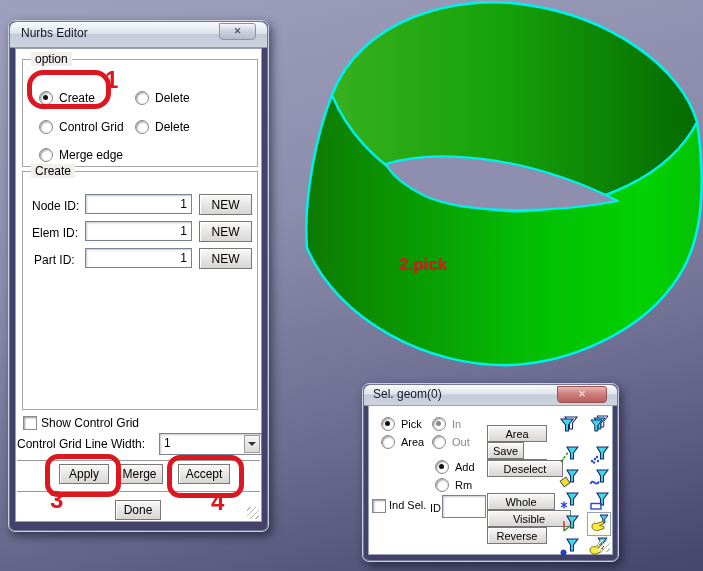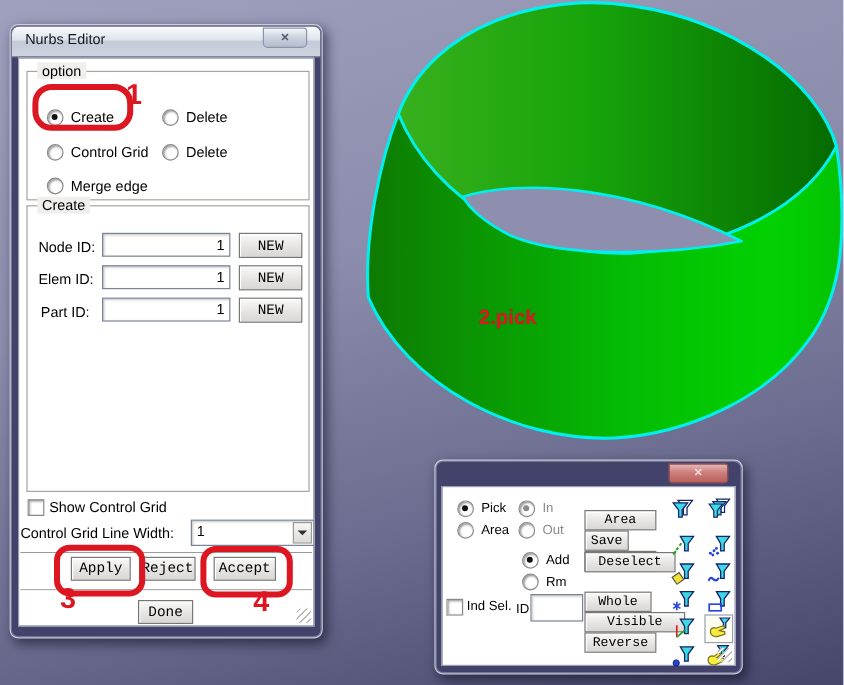--- a/index.html
+++ b/index.html
@@ -23,21 +23,21 @@
   .glabel{position:absolute;top:-8px;left:8px;background:#f0efed;padding:0 4px;font-size:12px;color:#000;}
   .radio-row{position:absolute;display:flex;align-items:center;height:14px;cursor:pointer;}
   .radio{width:12px;height:12px;border-radius:50%;background:#fff;border:1px solid #8a8a8a;
          box-shadow:inset 1px 1px 2px rgba(0,0,0,.45);position:relative;flex:0 0 auto;}
   .radio.checked::after{content:"";position:absolute;left:3px;top:3px;width:5px;height:5px;border-radius:50%;background:#111;}
   .radio.dim.checked::after{background:#8a8a8a;}
   .rlabel{font-size:12px;color:#000;margin-left:6px;white-space:nowrap;}
   .dimtext{color:#8a8a8a;}
   .chkbox{width:12px;height:12px;background:#fff;border:1px solid #8a8a8a;
           box-shadow:inset 1px 1px 2px rgba(0,0,0,.4);position:absolute;}
-  .btn{position:absolute;font-family:Liberation Mono, monospace;font-size:12px;color:#000;
+  .btn{position:absolute;font-family:Liberation Sans, sans-serif;font-size:12px;color:#000;
        background:linear-gradient(#f9f9f8,#e4e3e1 60%,#d8d7d4);border:1px solid #777;
        box-shadow:inset 1px 1px 0 #fff;cursor:pointer;padding:0;text-align:center;}
   .field{position:absolute;background:#fff;border:1px solid #7a8296;
          box-shadow:inset 1px 1px 2px rgba(0,0,0,.22);font-family:"Liberation Sans",sans-serif;
          font-size:12px;color:#000;padding:0 4px;box-sizing:border-box;}
   .lbl{position:absolute;font-size:12px;color:#000;white-space:nowrap;}
   .sep{position:absolute;left:1px;right:1px;height:0;border-top:1px solid #9b9b98;border-bottom:1px solid #ffffff;}
   .combo{position:absolute;background:#fff;border:1px solid #7a8296;box-shadow:inset 1px 1px 2px rgba(0,0,0,.22);}
   .combo .val{position:absolute;left:4px;top:2px;font-size:12px;color:#000;}
   .combo .arrowbox{position:absolute;right:1px;top:1px;bottom:1px;width:16px;
@@ -145,39 +145,42 @@
       <div class="combo" style="left:143px;top:384px;width:101px;height:20px">
         <span class="val">1</span>
         <span class="arrowbox">
             <i></i>
           </span>
       </div>
 
       <div class="sep" style="top:411px"></div>
 
       <button class="btn" style="left:43px;top:415px;width:50px;height:20px">Apply</button>
-      <button class="btn" style="left:100px;top:415px;width:47px;height:20px">Reject</button>
+      <button class="btn" style="left:100px;top:415px;width:47px;height:20px">Merge</button>
       <button class="btn" style="left:162px;top:415px;width:52px;height:20px">Accept</button>
 
       <div class="sep" style="top:442px"></div>
 
       <button class="btn" style="left:99px;top:451px;width:46px;height:20px">Done</button>
 
       <div class="grip"></div>
     </div>
   </div>
 
   <div class="ann" style="left:27px;top:70px;width:74px;height:29px;border-radius:16px"></div>
   <span class="ann-num" style="left:105px;top:66px">1</span>
   <div class="ann" style="left:45px;top:454px;width:66px;height:33px;border-radius:13px"></div>
   <div class="ann" style="left:167px;top:455px;width:67px;height:33px;border-radius:13px"></div>
   <span class="ann-num" style="left:50px;top:486px">3</span>
   <span class="ann-num" style="left:211px;top:488px">4</span>
 
   <div class="win sg" style="left:362px;top:383px;width:255px;height:177px">
+    <div class="titlebar" style="height:20px">
+      <span class="title" style="top:2px;left:9px">Sel. geom(0)</span>
+    </div>
     <div class="closebtn red" style="right:11px;width:48px">
       <span>✕</span>
     </div>
 
     <div class="client" style="left:5px;top:21px;width:243px;height:148px">
 
       <div class="radio-row" style="left:12px;top:11px">
         <span class="radio checked"></span>
         <span class="rlabel">Pick</span>
       </div>
@@ -204,21 +207,21 @@
 
       <span class="chkbox" style="left:3px;top:93px"></span>
       <span class="lbl" style="left:20px;top:93px;font-size:11px">Ind Sel.</span>
       <span class="lbl" style="left:61px;top:96px;font-size:11px">ID</span>
       <input class="field" style="left: 73px; top: 89px; width: 44px; height: 23px;" value="">
 
       <button class="btn" style="left:118px;top:19px;width:60px;height:17px">Area</button>
       <button class="btn" style="left:118px;top:36px;width:37px;height:17px">Save</button>
       <button class="btn" style="left:118px;top:53px;width:60px;height:17px">Load</button>
       <button class="btn" style="left:118px;top:54px;width:76px;height:17px">Deselect</button>
-      <button class="btn" style="left:118px;top:87px;width:56px;height:17px">Whole</button>
+      <button class="btn" style="left:118px;top:87px;width:68px;height:17px">Whole</button>
       <button class="btn" style="left:118px;top:104px;width:84px;height:17px">Visible</button>
       <button class="btn" style="left:118px;top:121px;width:60px;height:17px">Reverse</button>
 
       <div class="icon-cell" style="left:189px;top:7px">
         <svg width="20" height="20" viewBox="0 0 20 20">
             <path d="M6 3 L18 3 L13.5 9 L13.5 15 L10.5 15 L10.5 9 Z" fill="#fff" stroke="#15246b" stroke-width="1.1"></path>
             <path d="M2 5 L14 5 L9.5 11 L9.5 17 L6.5 17 L6.5 11 Z" fill="#3fd9e4" stroke="#15246b" stroke-width="1.1"></path>
           </svg>
       </div>
       <div class="icon-cell" style="left:219px;top:7px">

